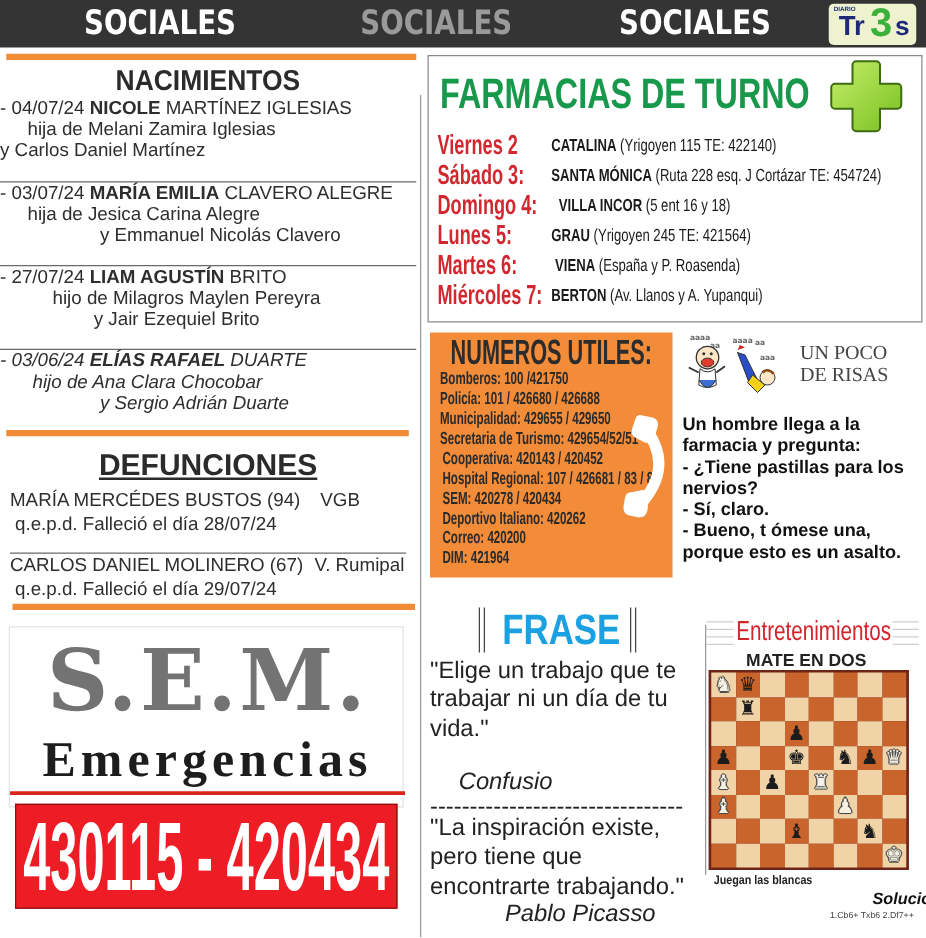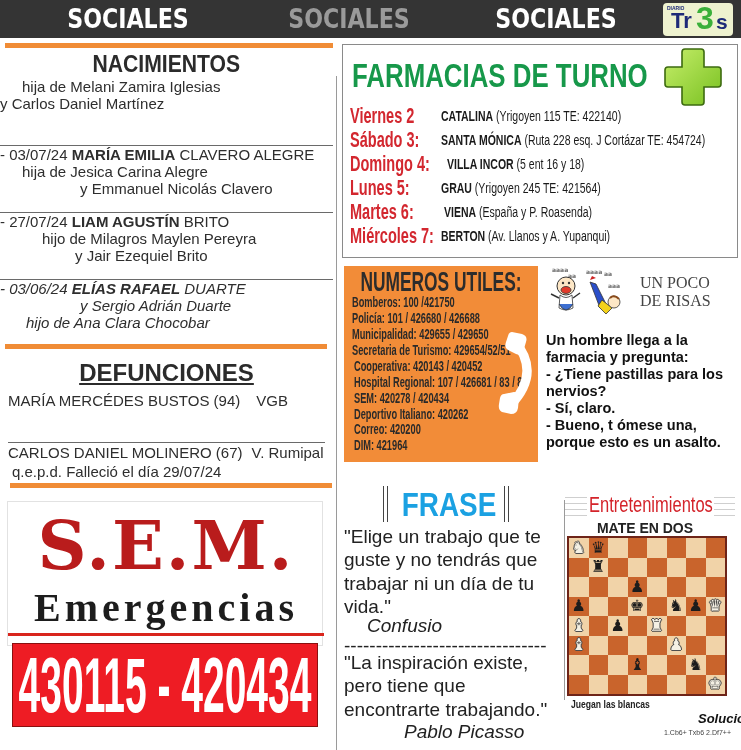--- a/index.html
+++ b/index.html
@@ -17,21 +17,21 @@
   
   .obar{position:absolute;background:#f08c36;height:5px;}
   .sec-title{position:absolute;left:0;width:333px;text-align:center;font-weight:bold;text-decoration:underline;color:#2b2b2b;white-space:nowrap;}
   .entry{position:absolute;left:0;width:333px;font-size:15px;line-height:17px;white-space:nowrap;color:#2e2e2e;}
   .entry b{font-weight:bold;}
   .sep{position:absolute;height:0;border-top:1.5px solid #6a6a6a;}
   .death{position:absolute;left:0;width:333px;font-size:15px;line-height:19px;white-space:nowrap;color:#2e2e2e;}
   .vline{position:absolute;background:#9a9a9a;width:1px;}
   
   .sem{left:7px;top:501px;width:316px;height:145px;border:1px solid #e2e2e2;background:#fff;}
-  .sem-brand{position:absolute;left:0;top:6px;width:316px;text-align:center;font-family:"DejaVu Serif",serif;font-weight:bold;font-size:68px;line-height:74px;color:#b91c1c;letter-spacing:2px;}
+  .sem-brand{position:absolute;left:0;top:6px;width:316px;text-align:center;font-family:"DejaVu Serif",serif;font-weight:bold;font-size:68px;line-height:74px;color:#737373;letter-spacing:2px;}
   .sem-sub{position:absolute;left:0;top:84px;width:316px;text-align:center;font-family:"Liberation Serif",serif;font-weight:bold;font-size:40px;line-height:44px;letter-spacing:4px;color:#1d1d1d;}
   .sem-line{position:absolute;left:0;top:131px;width:316px;height:3px;background:#d9251c;}
   .sem-phone-box{left:12px;top:643px;width:306px;height:84px;background:#ee1c24;border:1px solid #8a1010;overflow:hidden;}
   .sem-phone{position:absolute;left:50%;top:-3px;font-weight:bold;font-size:78px;line-height:88px;color:#fff;white-space:nowrap;transform:translateX(-50%) scaleX(.5);}
   
   .pharm{left:342px;top:44px;width:396px;height:214px;border:1px solid #8a8a8a;}
   .pharm-title{position:absolute;left:352px;top:57px;font-weight:bold;font-size:34px;line-height:36px;color:#17984a;white-space:nowrap;transform:scaleX(.76);transform-origin:left center;}
   .cross{left:663px;top:47px;width:60px;height:60px;}
   .day{position:absolute;left:350px;font-weight:bold;font-size:22px;line-height:24px;color:#d3272f;white-space:nowrap;transform:scaleX(.66);transform-origin:left center;}
   .pline{position:absolute;font-size:14px;line-height:24px;color:#1a1a1a;white-space:nowrap;transform:scaleX(.75);transform-origin:left center;}
@@ -78,20 +78,21 @@
     <span class="p1">Tr</span>
     <span class="p2">3</span>
     <span class="p3">s</span>
   </div>
 </div>
 
 <div class="obar" style="left:5px;top:43px;width:328px;"></div>
 <div class="sec-title" style="top:50px;font-size:23px;line-height:28px;"><span style="display:inline-block;transform:scaleX(.92);">NACIMIENTOS</span></div>
 
 <div class="entry" style="top:78px;">
+  <div><span>- 04/07/24</span> <b>NICOLE</b> <span>MARTÍNEZ IGLESIAS</span></div>
   <div style="padding-left:22px;">hija de Melani Zamira Iglesias</div>
   <div style="">y Carlos Daniel Martínez</div>
 </div>
 <div class="sep" style="left:0;top:145px;width:333px;"></div>
 
 <div class="entry" style="top:146px;">
   <div><span>- 03/07/24</span> <b>MARÍA EMILIA</b> <span>CLAVERO ALEGRE</span></div>
   <div style="padding-left:22px;">hija de Jesica Carina Alegre</div>
   <div style="padding-left:80px;">y Emmanuel Nicolás Clavero</div>
 </div>
@@ -99,29 +100,30 @@
 
 <div class="entry" style="top:213px;">
   <div><span>- 27/07/24</span> <b>LIAM AGUSTÍN</b> <span>BRITO</span></div>
   <div style="padding-left:42px;">hijo de Milagros Maylen Pereyra</div>
   <div style="padding-left:75px;">y Jair Ezequiel Brito</div>
 </div>
 <div class="sep" style="left:0;top:279px;width:333px;"></div>
 
 <div class="entry" style="top:280px;font-style:italic;">
   <div><span>- 03/06/24</span> <b>ELÍAS RAFAEL</b> <span>DUARTE</span></div>
+  <div style="padding-left:26px;">hijo de Ana Clara Chocobar</div>
   <div style="padding-left:80px;">y Sergio Adrián Duarte</div>
-  <div style="padding-left:26px;">hijo de Ana Clara Chocobar</div>
 </div>
 
 <div class="obar" style="left:5px;top:344px;width:322px;"></div>
 <div class="sec-title" style="top:359px;font-size:24px;line-height:28px;">DEFUNCIONES</div>
 
 <div class="death" style="top:391px;">
   <div style="padding-left:8px;"><span>MARÍA MERCÉDES BUSTOS (94)</span><span style="margin-left:16px;">VGB</span></div>
+  <div style="padding-left:12px;">q.e.p.d. Falleció el día 28/07/24</div>
 </div>
 <div class="sep" style="left:8px;top:442px;width:317px;"></div>
 <div class="death" style="top:443px;">
   <div style="padding-left:8px;"><span>CARLOS DANIEL MOLINERO (67)</span><span style="margin-left:9px;">V. Rumipal</span></div>
   <div style="padding-left:12px;">q.e.p.d. Falleció el día 29/07/24</div>
 </div>
 <div class="obar" style="left:10px;top:483px;width:322px;"></div>
 
 <div class="abs sem">
   <div class="sem-brand">S.E.M.</div>
@@ -220,21 +222,20 @@
   <div>- Bueno, t ómese una,</div>
   <div>porque esto es un asalto.</div>
 </div>
 
 <div class="bars" style="left:383px;"></div>
 <div class="frase-title">FRASE</div>
 <div class="bars" style="left:504px;"></div>
 
 <div class="quote" style="top:525px;">
   <div>"Elige un trabajo que te</div>
-  <div>guste y no tendrás que</div>
   <div>trabajar ni un día de tu</div>
   <div>vida."</div>
 </div>
 <div class="author" style="left:367px;top:614px;">Confusio</div>
 <div class="dashes">--------------------------------</div>
 <div class="quote" style="top:651px;">
   <div>"La inspiración existe,</div>
   <div>pero tiene que</div>
   <div>encontrarte trabajando."</div>
 </div>

